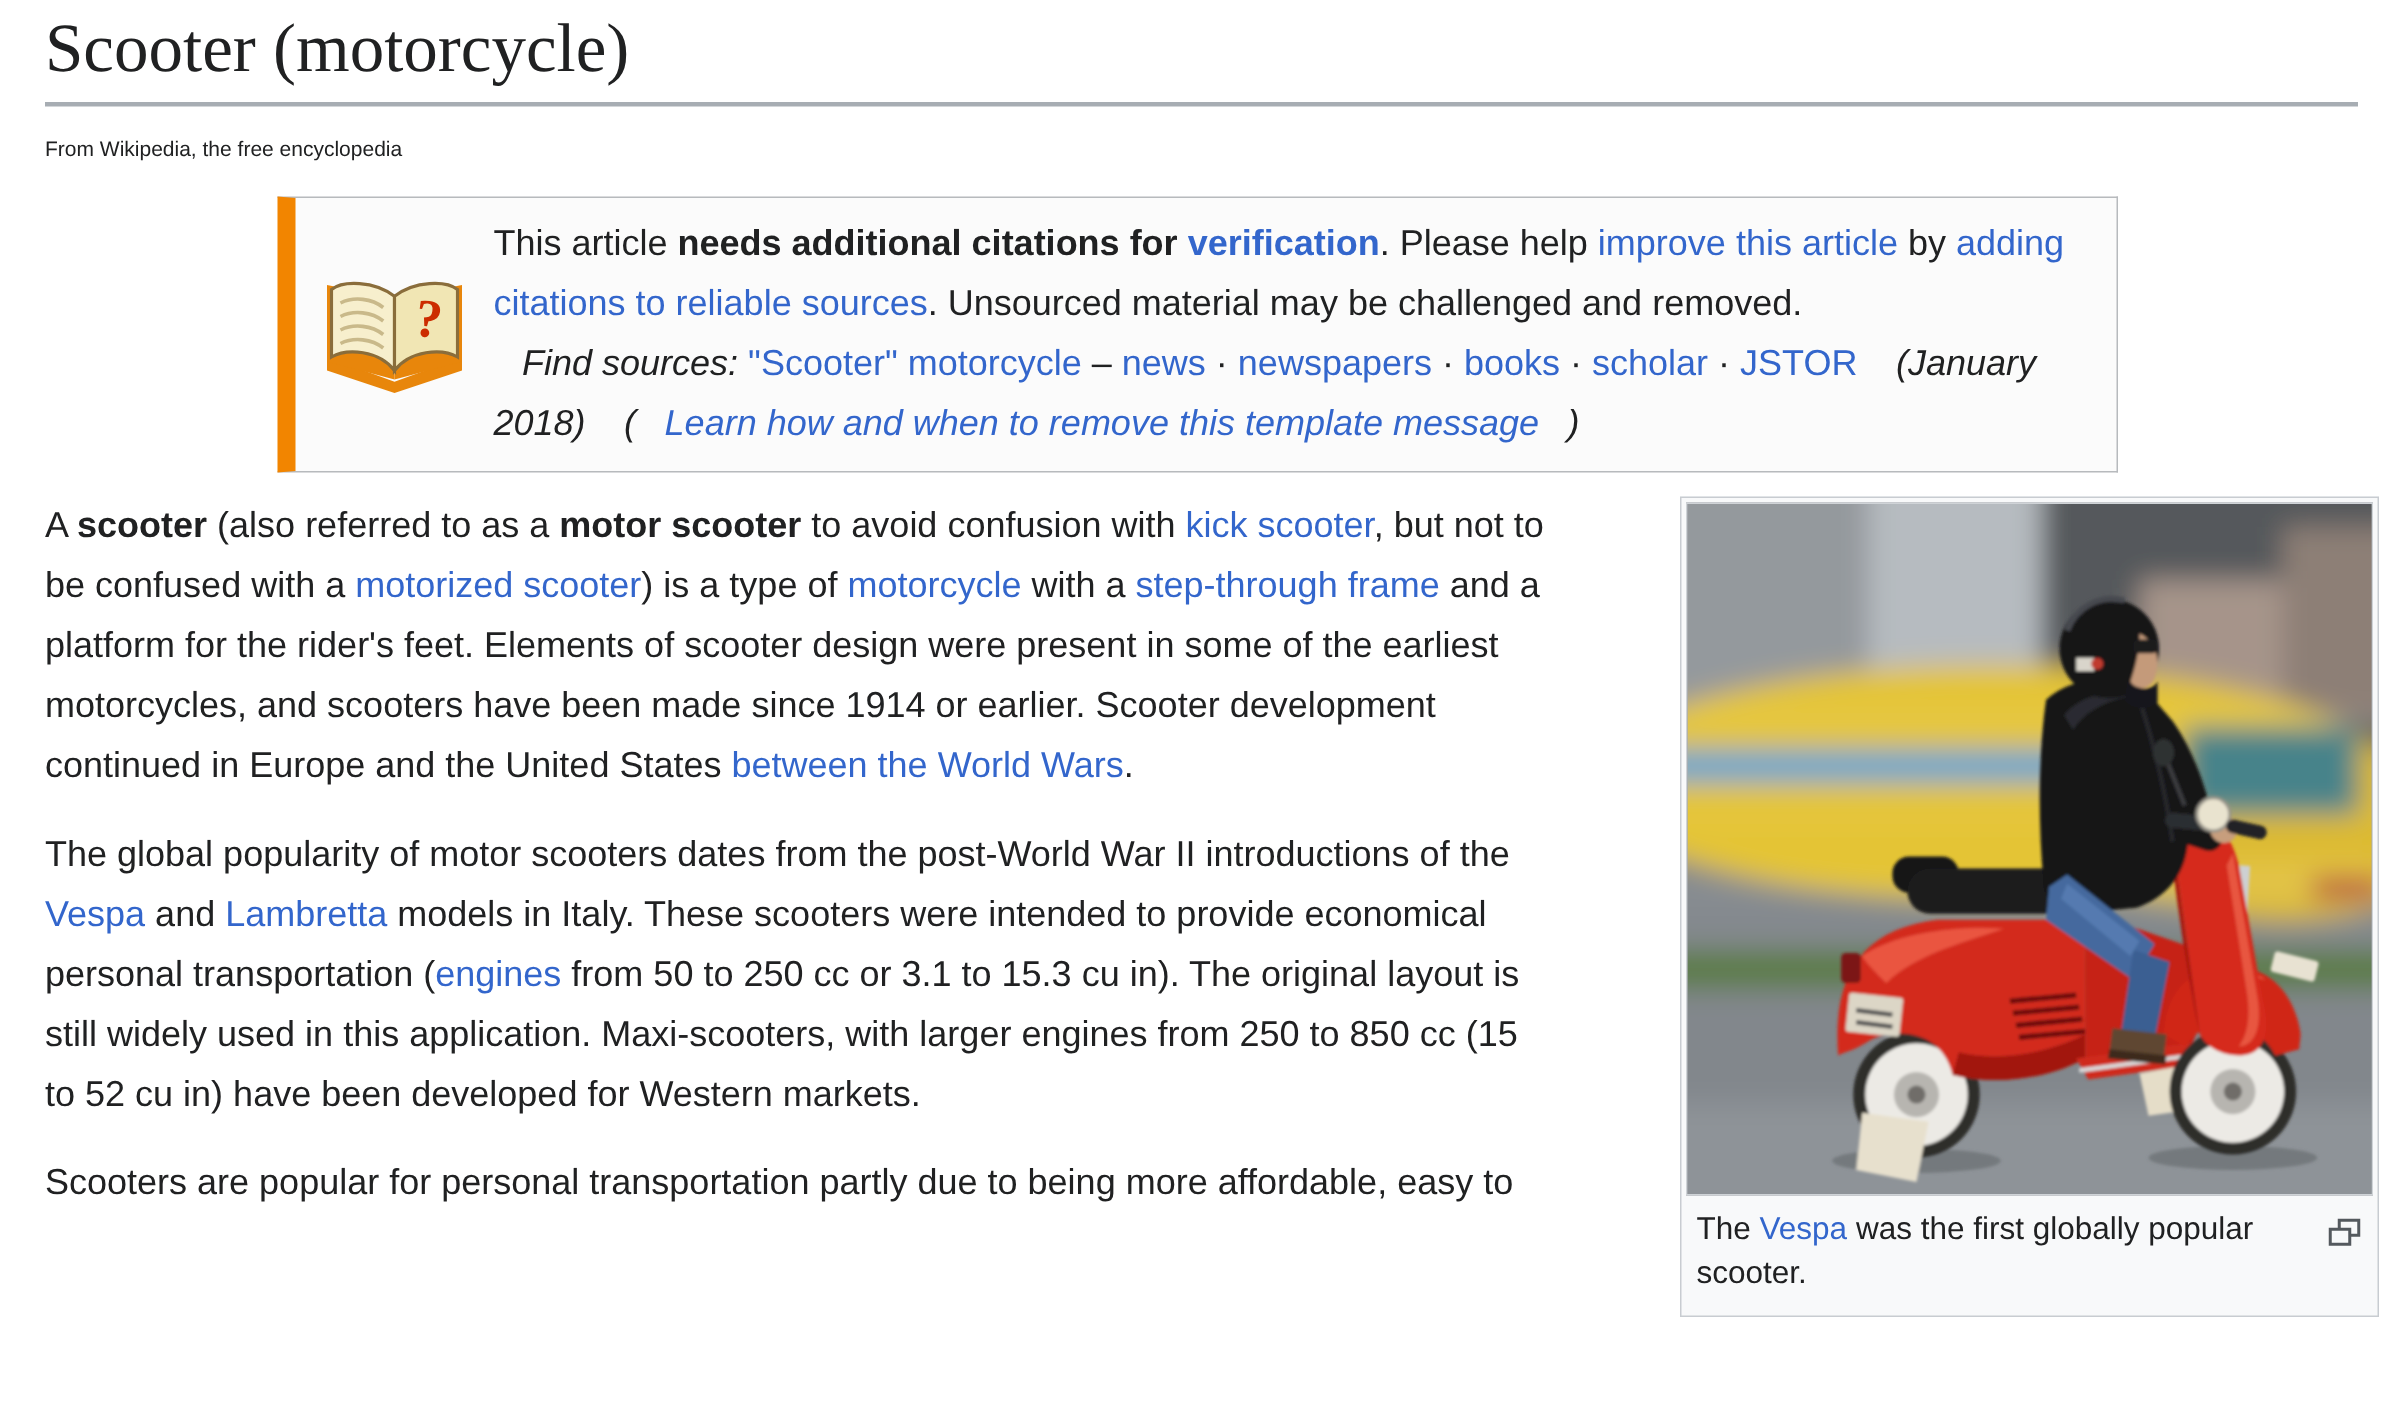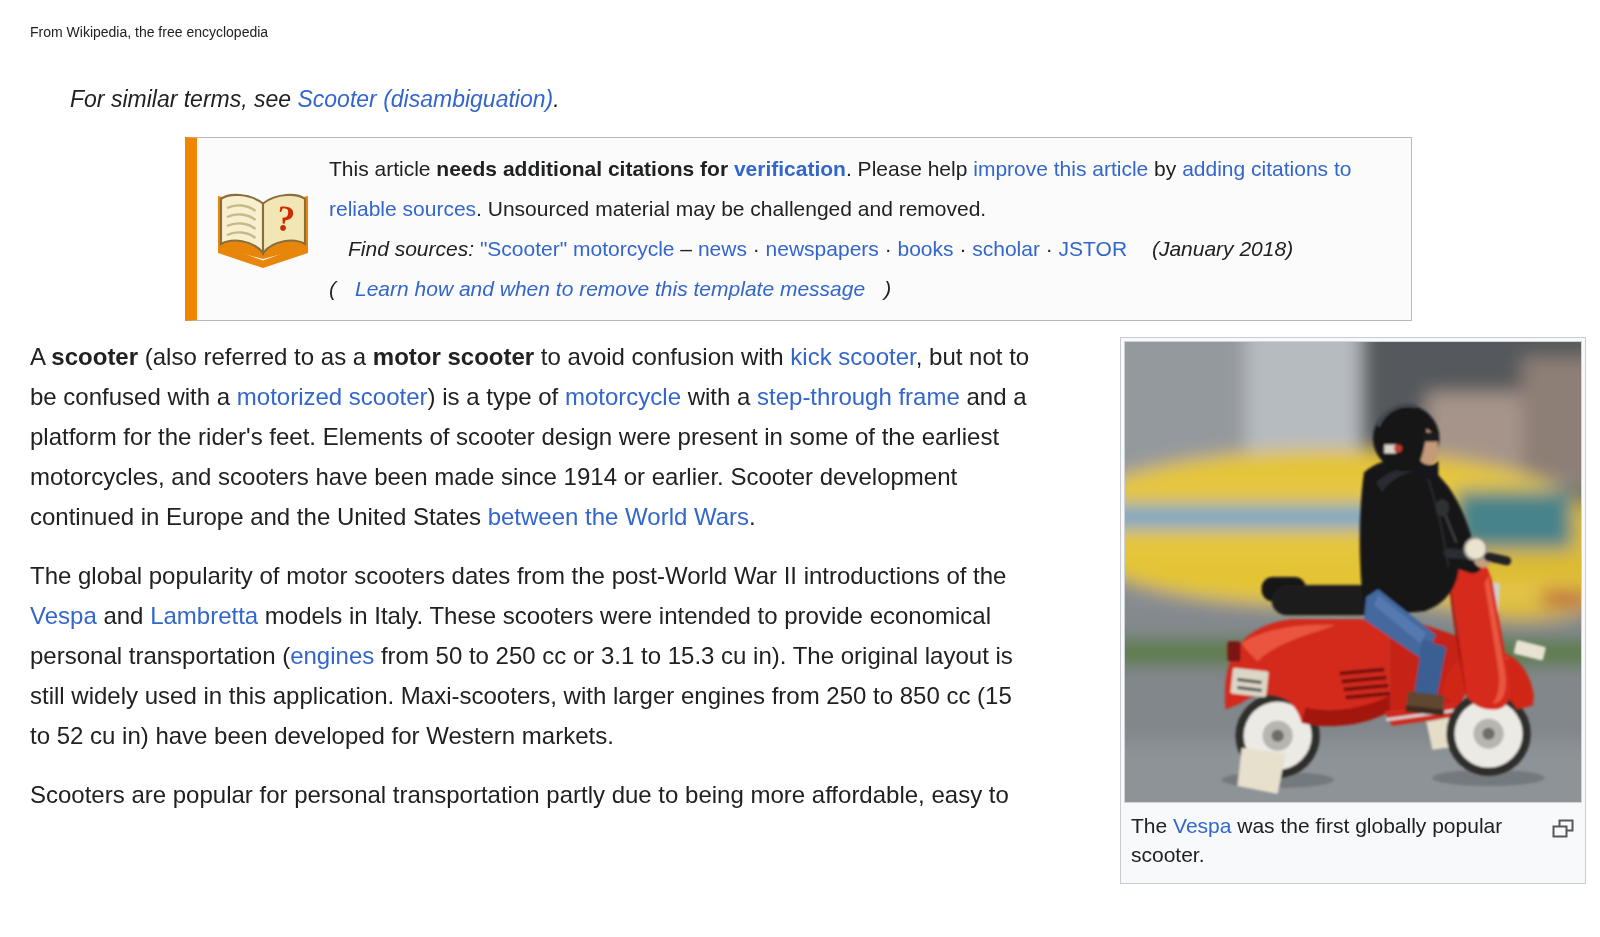--- a/index.html
+++ b/index.html
@@ -40,21 +40,21 @@
     border-left: 12px solid #f28500;
   }
   .ambox-icon-cell {
     width: 132px;
     flex: none;
     display: flex;
     justify-content: center;
     align-items: center;
   }
   .ambox-text {
-    font-size: 21px;
+    font-size: 24px;
     line-height: 40px;
     padding: 11px 22px 11px 0;
   }
   .ambox-text .main-line { display: inline; }
 
   .article-body { display: flex; margin-top: 16px; align-items: flex-start; }
   .text-col {
     width: 1016px;
     flex: none;
     font-size: 24px;
@@ -89,24 +89,24 @@
 
   a, .seg-l { color: #3366cc; text-decoration: none; cursor: pointer; }
   .seg-b { font-weight: bold; }
   .seg-i { font-style: italic; margin-left: 19px; }
 </style>
 </head>
 <body>
 
 <div class="content">
 
+  <h1 class="page-title">Scooter (motorcycle)</h1>
 
   <div class="tagline">From Wikipedia, the free encyclopedia</div>
 
-  <div class="hatnote"><span>For similar terms, see </span><a class="seg-l" href="#">Scooter (disambiguation)</a><span>.</span></div>
 
   <div class="ambox">
     <div class="ambox-icon-cell">
 
       <svg width="96" height="78" viewBox="0 0 64 52" aria-hidden="true">
         <path d="M2,36 L32,47 L62,36 L62,42 L32,52 L2,42 Z" fill="#e8860b"></path>
         <path d="M32,10 L62,4 L62,38 L32,46 Z" fill="#e8860b"></path>
         <path d="M32,10 L2,4 L2,38 L32,46 Z" fill="#e8860b"></path>
         <path d="M32,9 C23,2 9,2 4,6 L4,36 C11,32 25,33 32,42 Z" fill="#f7efcd" stroke="#8a6d3b" stroke-width="1.4"></path>
         <path d="M32,9 C41,2 55,2 60,6 L60,36 C53,32 39,33 32,42 Z" fill="#f1e6b4" stroke="#8a6d3b" stroke-width="1.4"></path>

